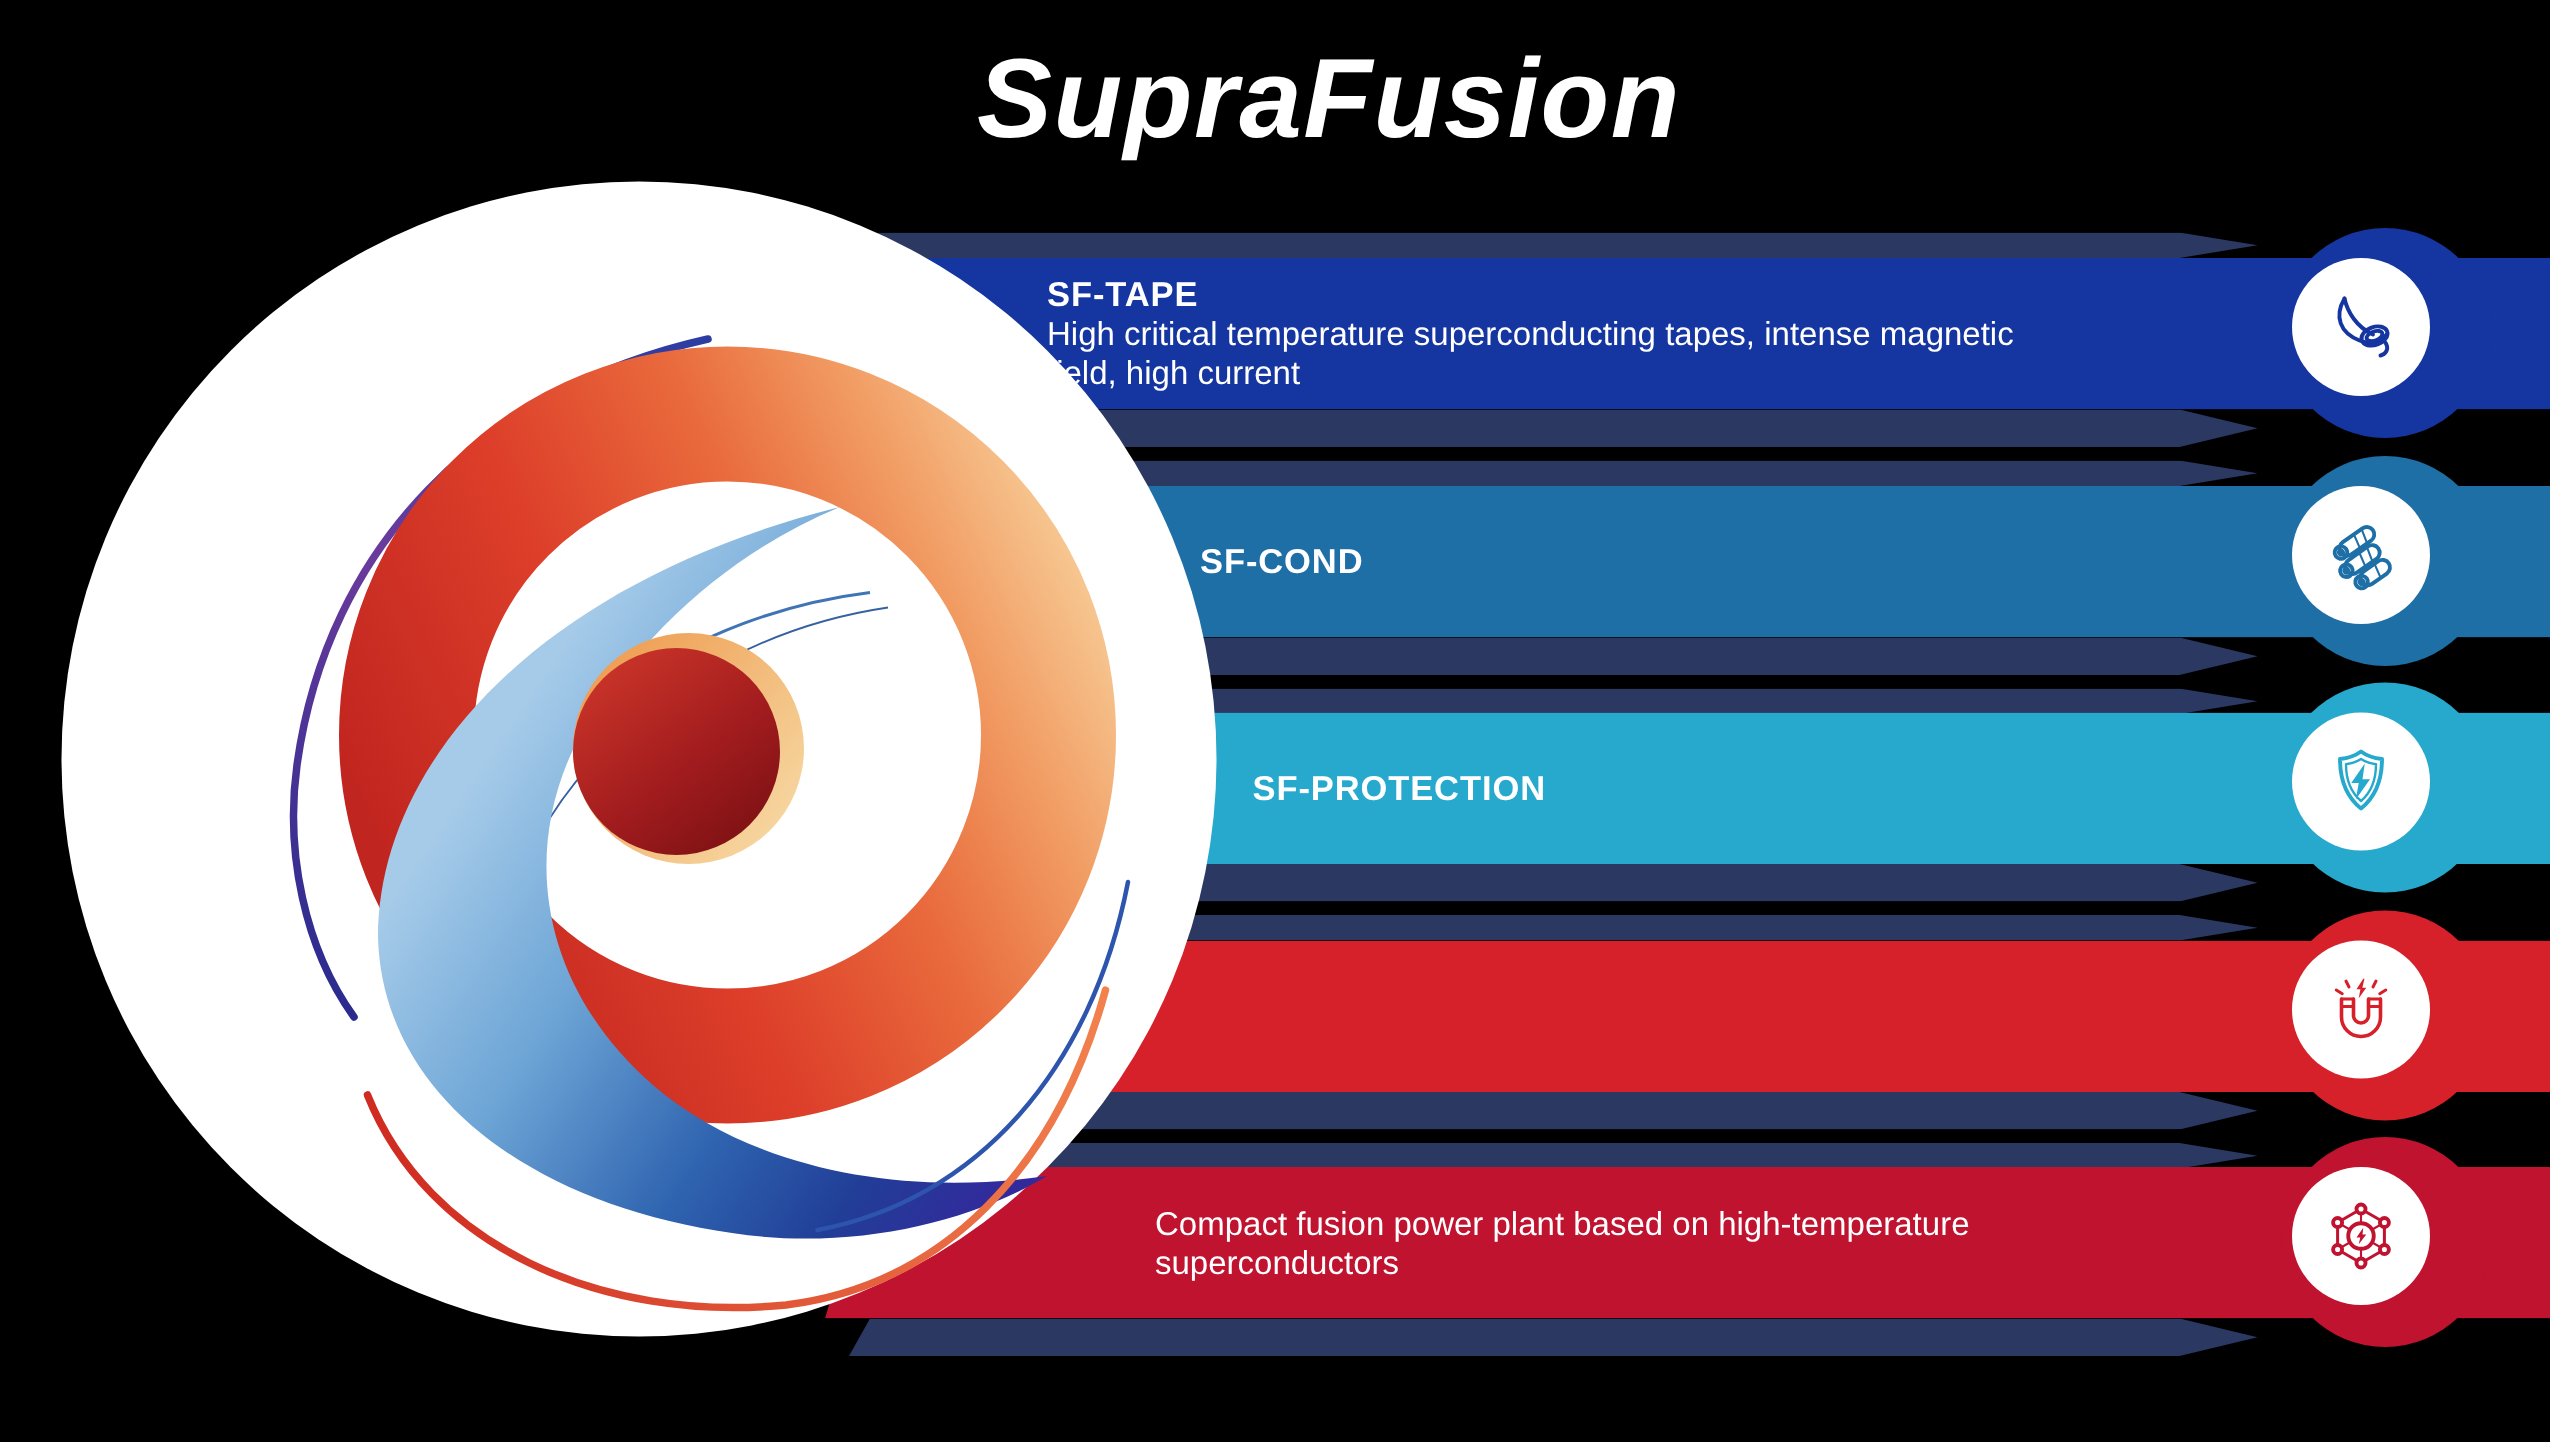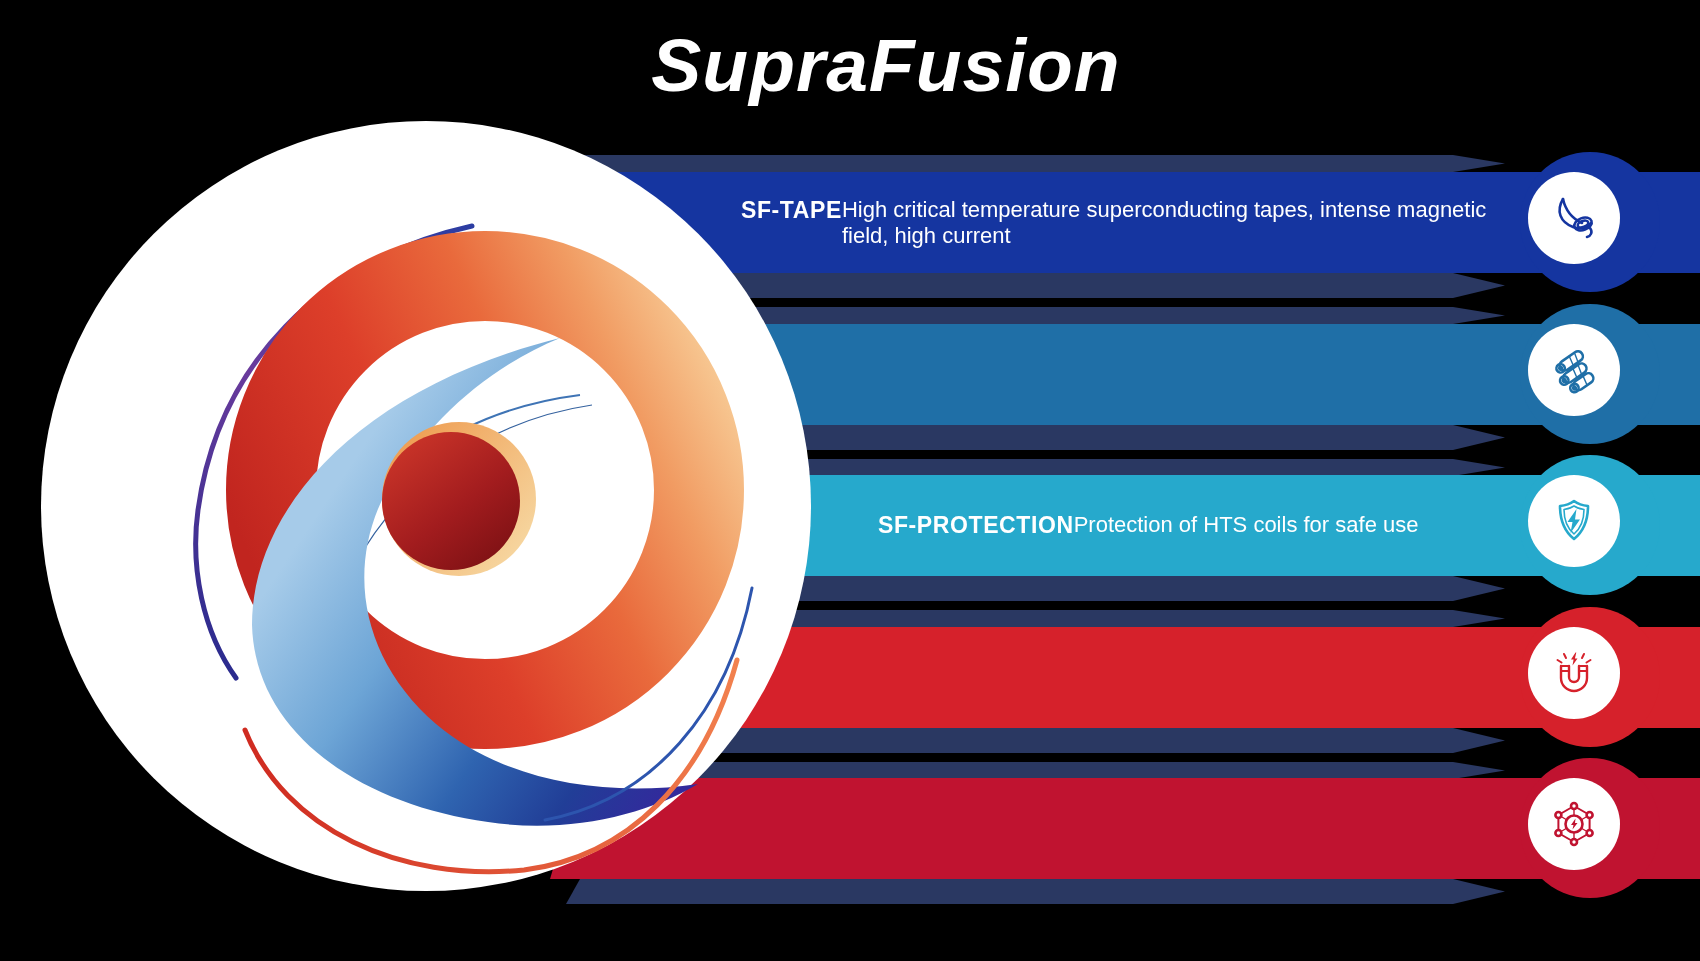--- a/index.html
+++ b/index.html
@@ -8,21 +8,21 @@
   .main-title{position:absolute;left:0;top:22px;width:1700px;text-align:center;
     color:#ffffff;font-size:75px;font-style:italic;font-weight:700;letter-spacing:1px;z-index:6;padding-left:36px;}
   
   .band{position:absolute;left:566px;width:939px;height:17px;z-index:1;
     clip-path:polygon(14px 0%, calc(100% - 52px) 0%, 100% 50%, calc(100% - 52px) 100%, 0% 100%);}
   .band.lower{height:25px;}
   
   .banner{position:absolute;left:550px;width:1030px;height:101px;z-index:2;
     clip-path:polygon(30px 0%, 100% 0%, 100% 100%, 0% 100%);
     display:flex;align-items:center;color:#fff;}
-  .btext{display:flex;flex-direction:row;margin-left:43px;}
+  .btext{display:flex;flex-direction:column;}
   .btitle{font-size:23px;font-weight:800;letter-spacing:0.6px;line-height:27px;}
   .bdesc{font-size:22px;font-weight:400;line-height:26px;}
   
   .medallion{position:absolute;left:1520px;width:140px;height:140px;border-radius:50%;z-index:3;}
   .medallion .inner{position:absolute;left:8px;top:20px;width:92px;height:92px;border-radius:50%;background:#ffffff;}
   .medallion svg{position:absolute;left:28px;top:40px;width:52px;height:52px;}
   
   .r1 .band.upper{top:155px}.r1 .banner{top:172px}.r1 .band.lower{top:273px}.r1 .medallion{top:152px}
   .r2 .band.upper{top:307px}.r2 .banner{top:324px}.r2 .band.lower{top:425px}.r2 .medallion{top:304px}
   .r3 .band.upper{top:459px}.r3 .banner{top:475px}.r3 .band.lower{top:576px}.r3 .medallion{top:455px}
@@ -62,20 +62,21 @@
         <ellipse cx="35" cy="32" rx="5.5" ry="3" transform="rotate(-20 35 32)"></ellipse>
         <path d="M42,36 C45,40 43,44 39,45"></path>
       </svg>
     </div>
   </div>
 
   <div class="row r2">
     <div class="band upper" style="background: rgb(42, 56, 98);"></div>
     <div class="banner" style="background: rgb(31, 111, 167);">
       <div class="btext">
+        <div class="btitle">SF-COND</div>
       </div>
     </div>
     <div class="band lower" style="background: rgb(42, 56, 98);"></div>
     <div class="medallion" style="background: rgb(31, 111, 167); color: rgb(31, 111, 167);">
       <div class="inner"></div>
       <svg class="icon" viewBox="0 0 52 52">
         <g transform="rotate(-35 26 26)">
           <rect x="16" y="12" width="26" height="10" rx="5"></rect>
           <rect x="12" y="24" width="26" height="10" rx="5"></rect>
           <rect x="16" y="36" width="22" height="10" rx="5"></rect>
@@ -89,21 +90,20 @@
         </g>
       </svg>
     </div>
   </div>
 
   <div class="row r3">
     <div class="band upper" style="background: rgb(42, 56, 98);"></div>
     <div class="banner" style="background: rgb(38, 169, 204);">
       <div class="btext">
         <div class="btitle">SF-PROTECTION</div>
-        <div class="bdesc">Protection of HTS coils for safe use</div>
       </div>
     </div>
     <div class="band lower" style="background: rgb(42, 56, 98);"></div>
     <div class="medallion" style="background: rgb(38, 169, 204); color: rgb(38, 169, 204);">
       <div class="inner"></div>
       <svg class="icon" viewBox="0 0 52 52">
         <path d="M26,6 C30,9 35,10.5 40,11 C40,24 36,36 26,44 C16,36 12,24 12,11 C17,10.5 22,9 26,6 Z"></path>
         <path d="M26,11 C29,13 32,14 36,14.5 C36,24 33,33 26,39 C19,33 16,24 16,14.5 C20,14 23,13 26,11 Z" stroke-width="1.6"></path>
         <path d="M28.5,14 L19.5,27 L24.5,27 L22.5,38 L32,24.5 L27,24.5 Z" fill="currentColor" stroke="none"></path>
       </svg>
@@ -126,20 +126,21 @@
         <path d="M27.5,5.5 L23,12.5 L25.6,12.5 L24.5,18.5 L29.5,11.5 L26.9,11.5 L28.3,5.5 Z" fill="currentColor" stroke="none"></path>
         <path d="M16,7 L18,11 M9.5,13 L13.5,15.5 M36,7 L34,11 M42.5,13 L38.5,15.5" stroke-width="2"></path>
       </svg>
     </div>
   </div>
 
   <div class="row r5">
     <div class="band upper" style="background: rgb(42, 56, 98);"></div>
     <div class="banner" style="background: rgb(192, 19, 48);">
       <div class="btext">
+        <div class="bdesc">Compact fusion power plant based on high-temperature superconductors</div>
       </div>
     </div>
     <div class="band lower" style="background: rgb(42, 56, 98);"></div>
     <div class="medallion" style="background: rgb(192, 19, 48); color: rgb(192, 19, 48);">
       <div class="inner"></div>
       <svg class="icon" viewBox="0 0 52 52">
         <path d="M26,8 L41.6,17 L41.6,35 L26,44 L10.4,35 L10.4,17 Z" stroke-width="2"></path>
         <path d="M26,26 L26,8 M26,26 L41.6,17 M26,26 L41.6,35 M26,26 L26,44 M26,26 L10.4,35 M26,26 L10.4,17" stroke-width="1.4"></path>
         <circle cx="26" cy="26" r="8.5" fill="#ffffff"></circle>
         <circle cx="26" cy="8" r="3" fill="#ffffff"></circle>

